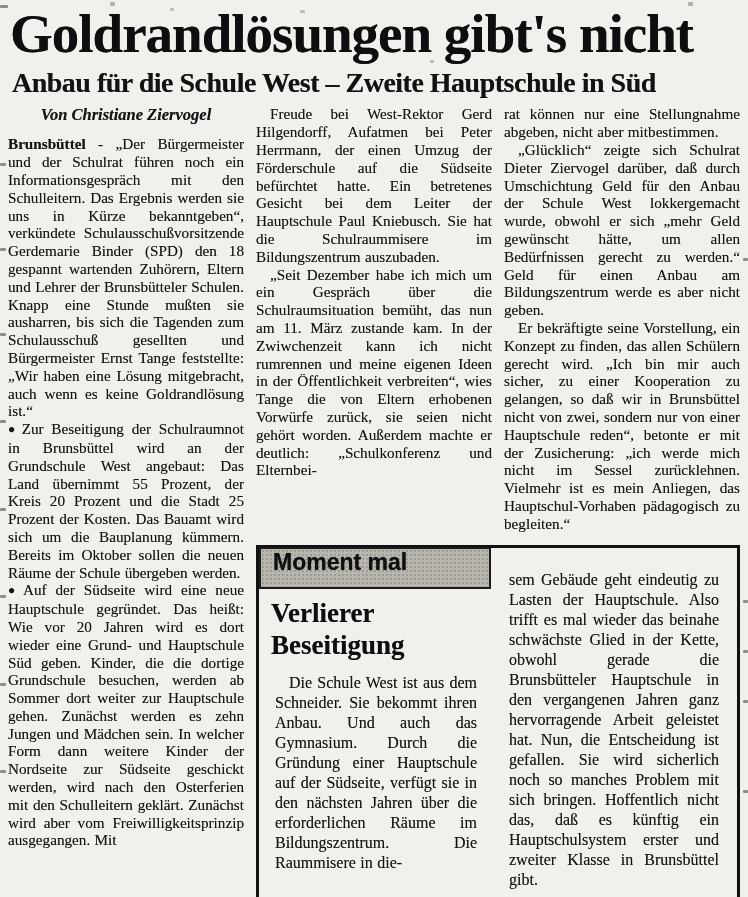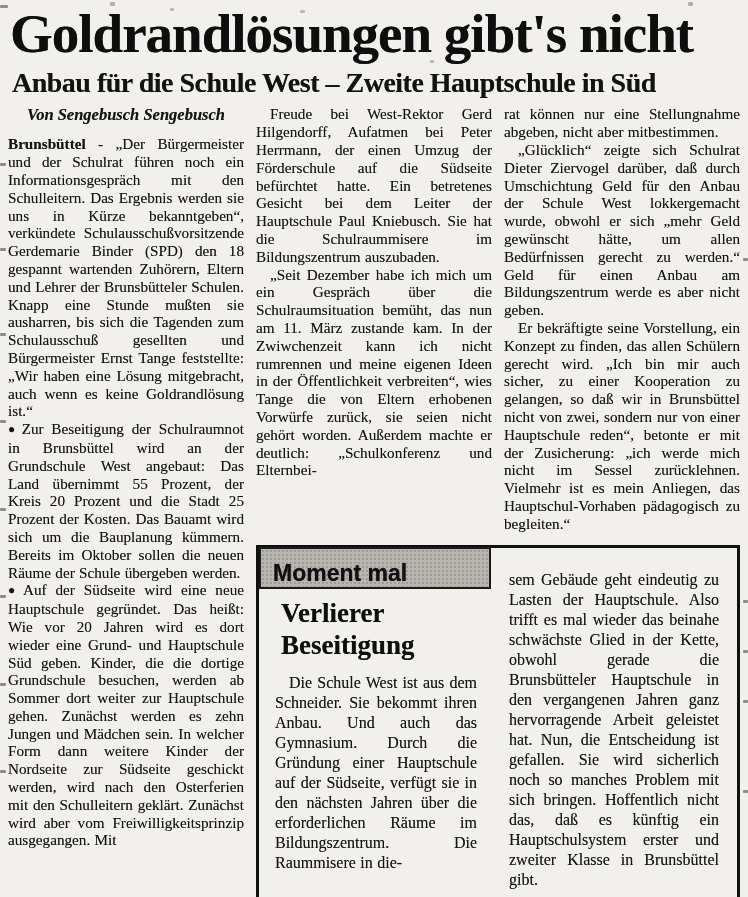--- a/index.html
+++ b/index.html
@@ -87,32 +87,32 @@
   .box-right{flex:1 1 auto;display:flex;flex-direction:column;}
   .kicker{
     margin:-1px 0 8px -8px;
     width:232px;
     height:42px;
     box-sizing:border-box;
     background-color:#b9b6b0;
     background-image:radial-gradient(rgba(0,0,0,.14) 1px, transparent 1.2px);
     background-size:4px 4px;
     border:2px solid #1a1a1a;
-    display:flex;align-items:flex-end;
+    display:flex;align-items:flex-start;
     padding-left:12px;
   }
   .kicker span{
     font-family:"Liberation Sans", sans-serif;
     font-weight:bold;
     font-size:23px;
     color:#101010;
     text-shadow:0 0 0.7px rgba(0,0,0,.7);
   }
   .box-title{
-    margin:6px 0 12px 14px;
+    margin:6px 0 12px 4px;
     font-size:27px;
     line-height:1.2;
     font-weight:bold;
     color:#0e0e0e;
     text-shadow:0 0 0.5px rgba(0,0,0,.55);
   }
   .moment-box p{
     margin:8px;
     font-size:16px;
     line-height:20px;
@@ -137,21 +137,21 @@
 <div class="page">
 
   <header>
     <h1 class="headline">Goldrandlösungen gibt's nicht</h1>
     <h2 class="subheadline">Anbau für die Schule West – Zweite Hauptschule in Süd</h2>
   </header>
 
   <div class="grid body-text">
 
     <div class="col1">
-      <div class="byline">Von Sengebusch Sengebusch</div>
+      <div class="byline">Von Christiane Ziervogel</div>
       <p><span class="lead">Brunsbüttel</span><span> - </span><span>„Der Bürgermeister und der Schulrat führen noch ein Informationsgespräch mit den Schulleitern. Das Ergebnis werden sie uns in Kürze bekanntgeben“, verkündete Schulausschußvorsitzende Gerdemarie Binder (SPD) den 18 gespannt wartenden Zuhörern, Eltern und Lehrer der Brunsbütteler Schulen. Knapp eine Stunde mußten sie ausharren, bis sich die Tagenden zum Schulausschuß gesellten und Bürgermeister Ernst Tange feststellte: „Wir haben eine Lösung mitgebracht, auch wenn es keine Goldrandlösung ist.“</span></p>
       <p><span class="bullet">●</span><span>Zur Beseitigung der Schulraumnot in Brunsbüttel wird an der Grundschule West angebaut: Das Land übernimmt 55 Prozent, der Kreis 20 Prozent und die Stadt 25 Prozent der Kosten. Das Bauamt wird sich um die Bauplanung kümmern. Bereits im Oktober sollen die neuen Räume der Schule übergeben werden.</span></p>
       <p><span class="bullet">●</span><span>Auf der Südseite wird eine neue Hauptschule gegründet. Das heißt: Wie vor 20 Jahren wird es dort wieder eine Grund- und Hauptschule Süd geben. Kinder, die die dortige Grundschule besuchen, werden ab Sommer dort weiter zur Hauptschule gehen. Zunächst werden es zehn Jungen und Mädchen sein. In welcher Form dann weitere Kinder der Nordseite zur Südseite geschickt werden, wird nach den Osterferien mit den Schulleitern geklärt. Zunächst wird aber vom Freiwilligkeitsprinzip ausgegangen. Mit</span></p>
     </div>
 
     <div class="col2">
       <p class="indent">Freude bei West-Rektor Gerd Hilgendorff, Aufatmen bei Peter Herrmann, der einen Umzug der Förderschule auf die Südseite befürchtet hatte. Ein betretenes Gesicht bei dem Leiter der Hauptschule Paul Kniebusch. Sie hat die Schulraummisere im Bildungszentrum auszubaden.</p>
       <p class="indent">„Seit Dezember habe ich mich um ein Gespräch über die Schulraumsituation bemüht, das nun am 11. März zustande kam. In der Zwiwchenzeit kann ich nicht rumrennen und meine eigenen Ideen in der Öffentlichkeit verbreiten“, wies Tange die von Eltern erhobenen Vorwürfe zurück, sie seien nicht gehört worden. Außerdem machte er deutlich: „Schulkonferenz und Elternbei-</p>
     </div>
 

